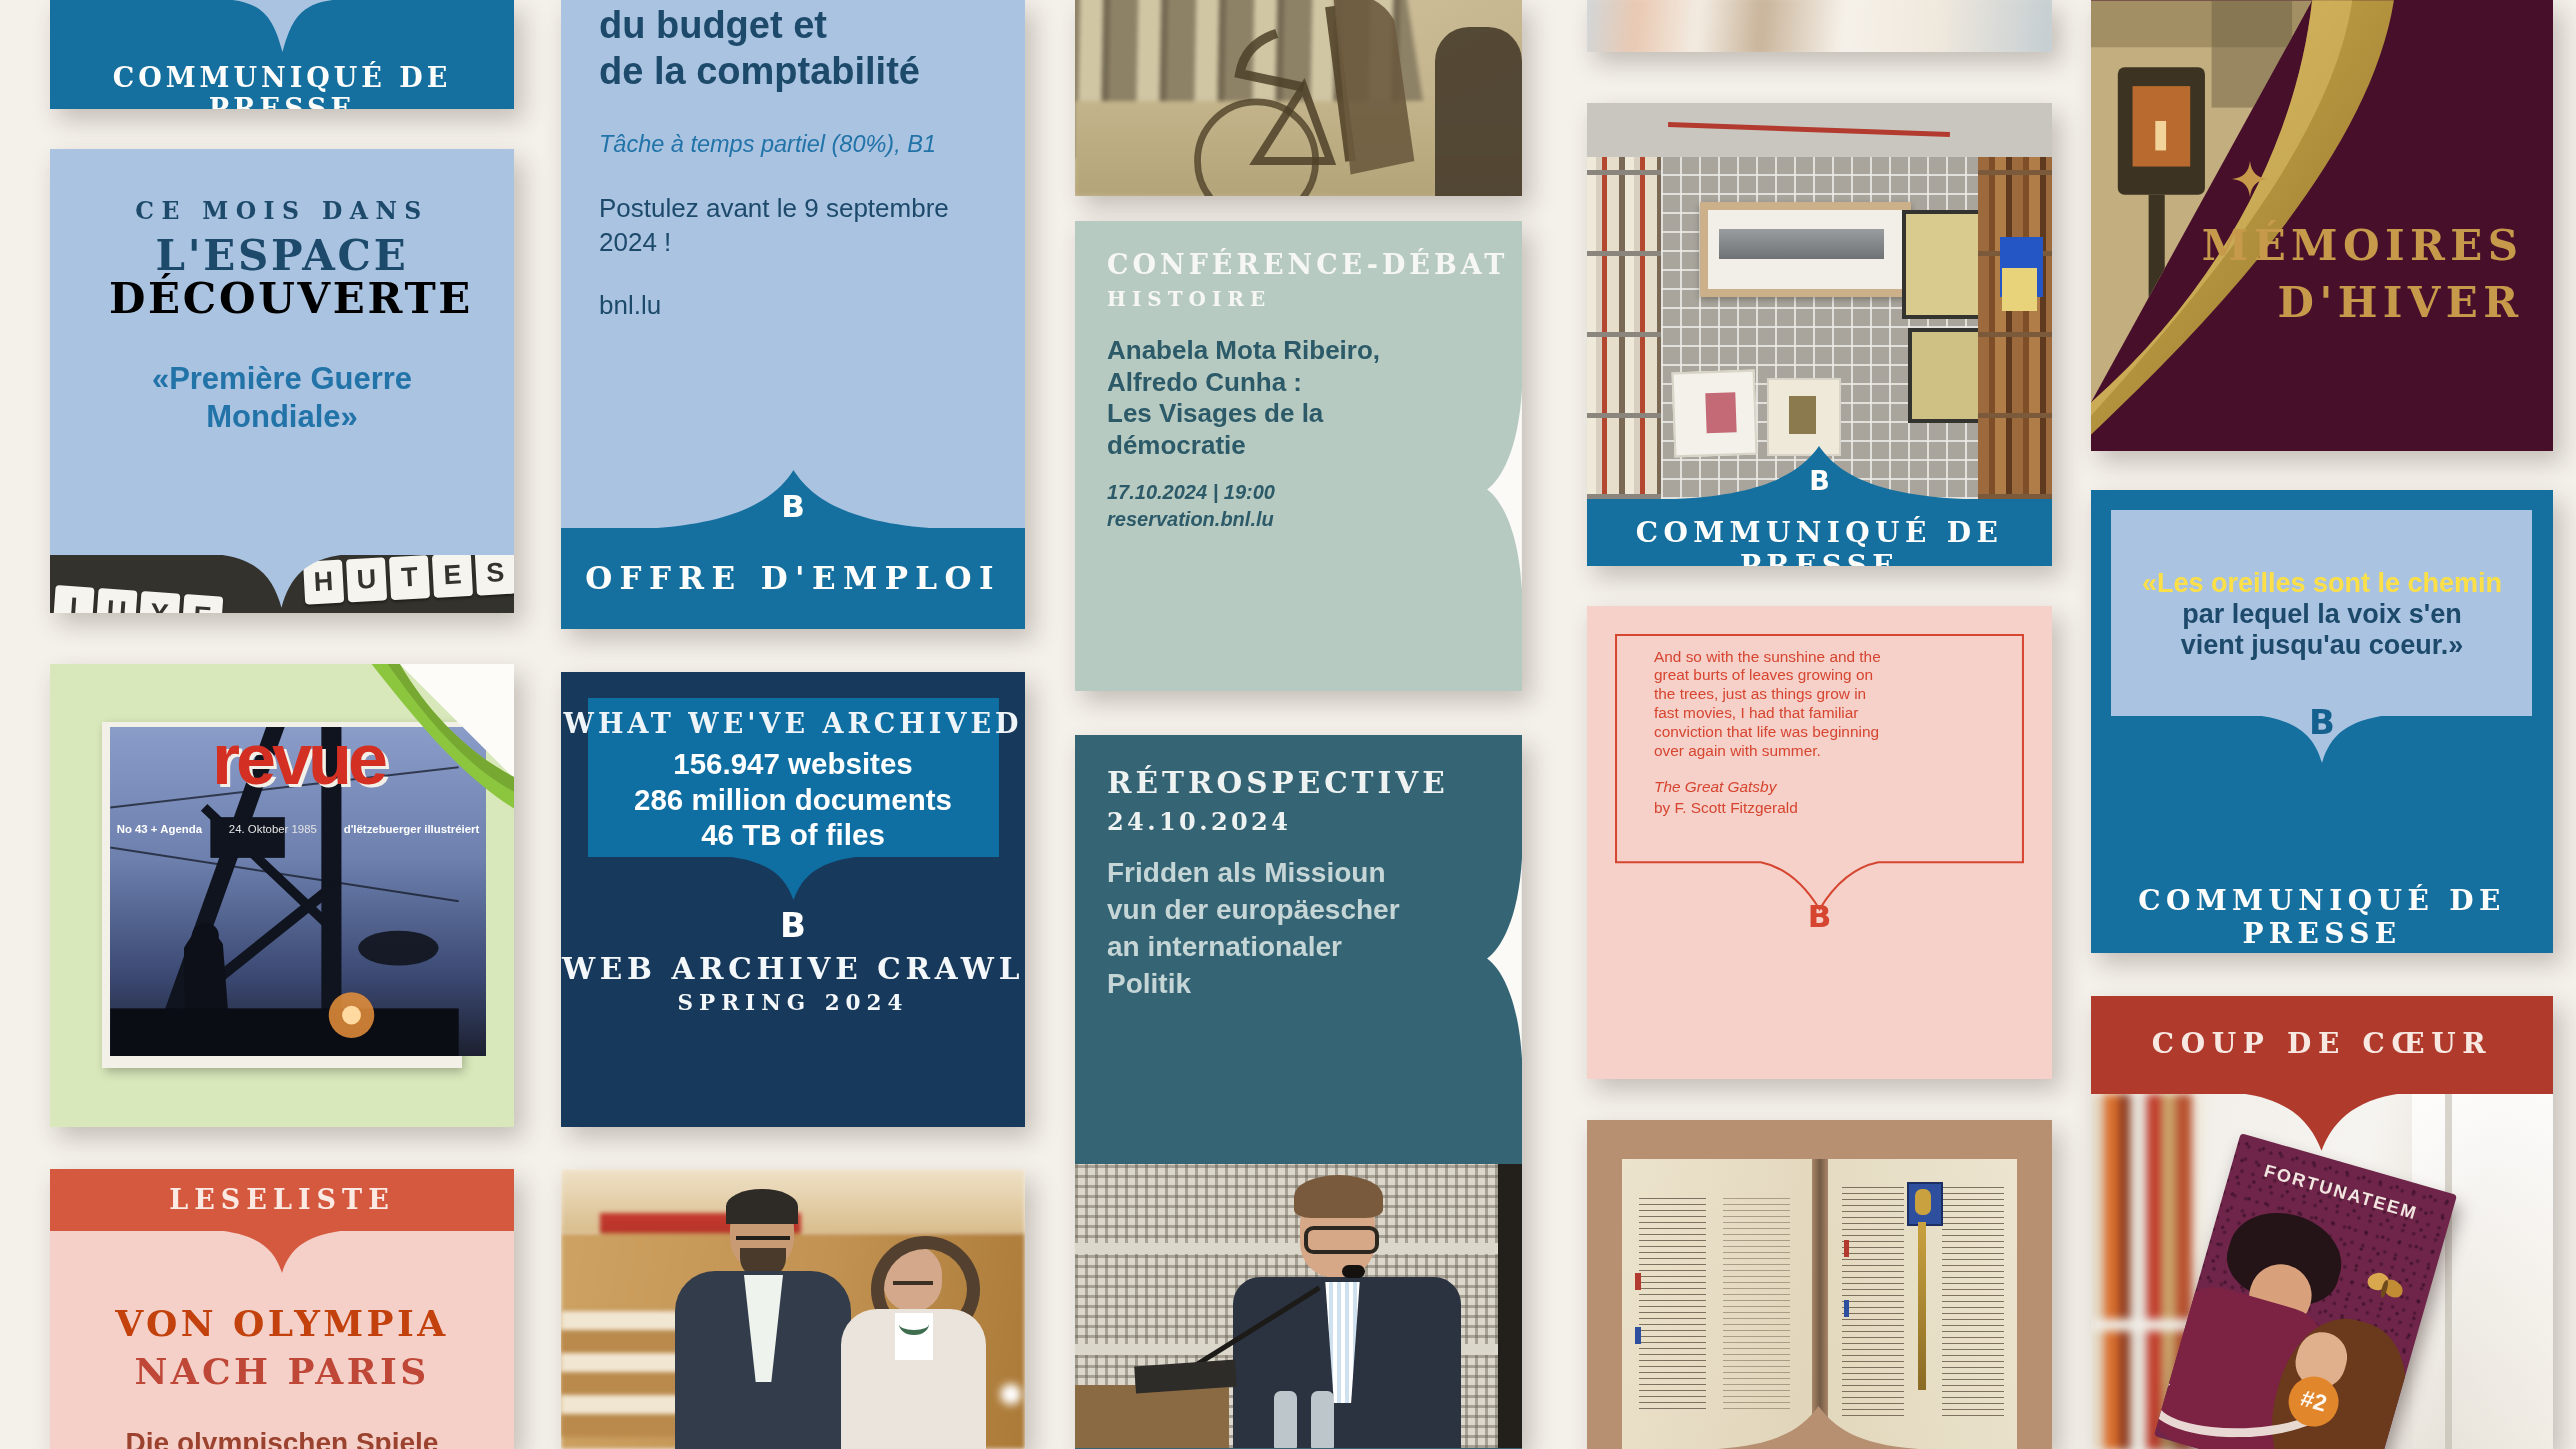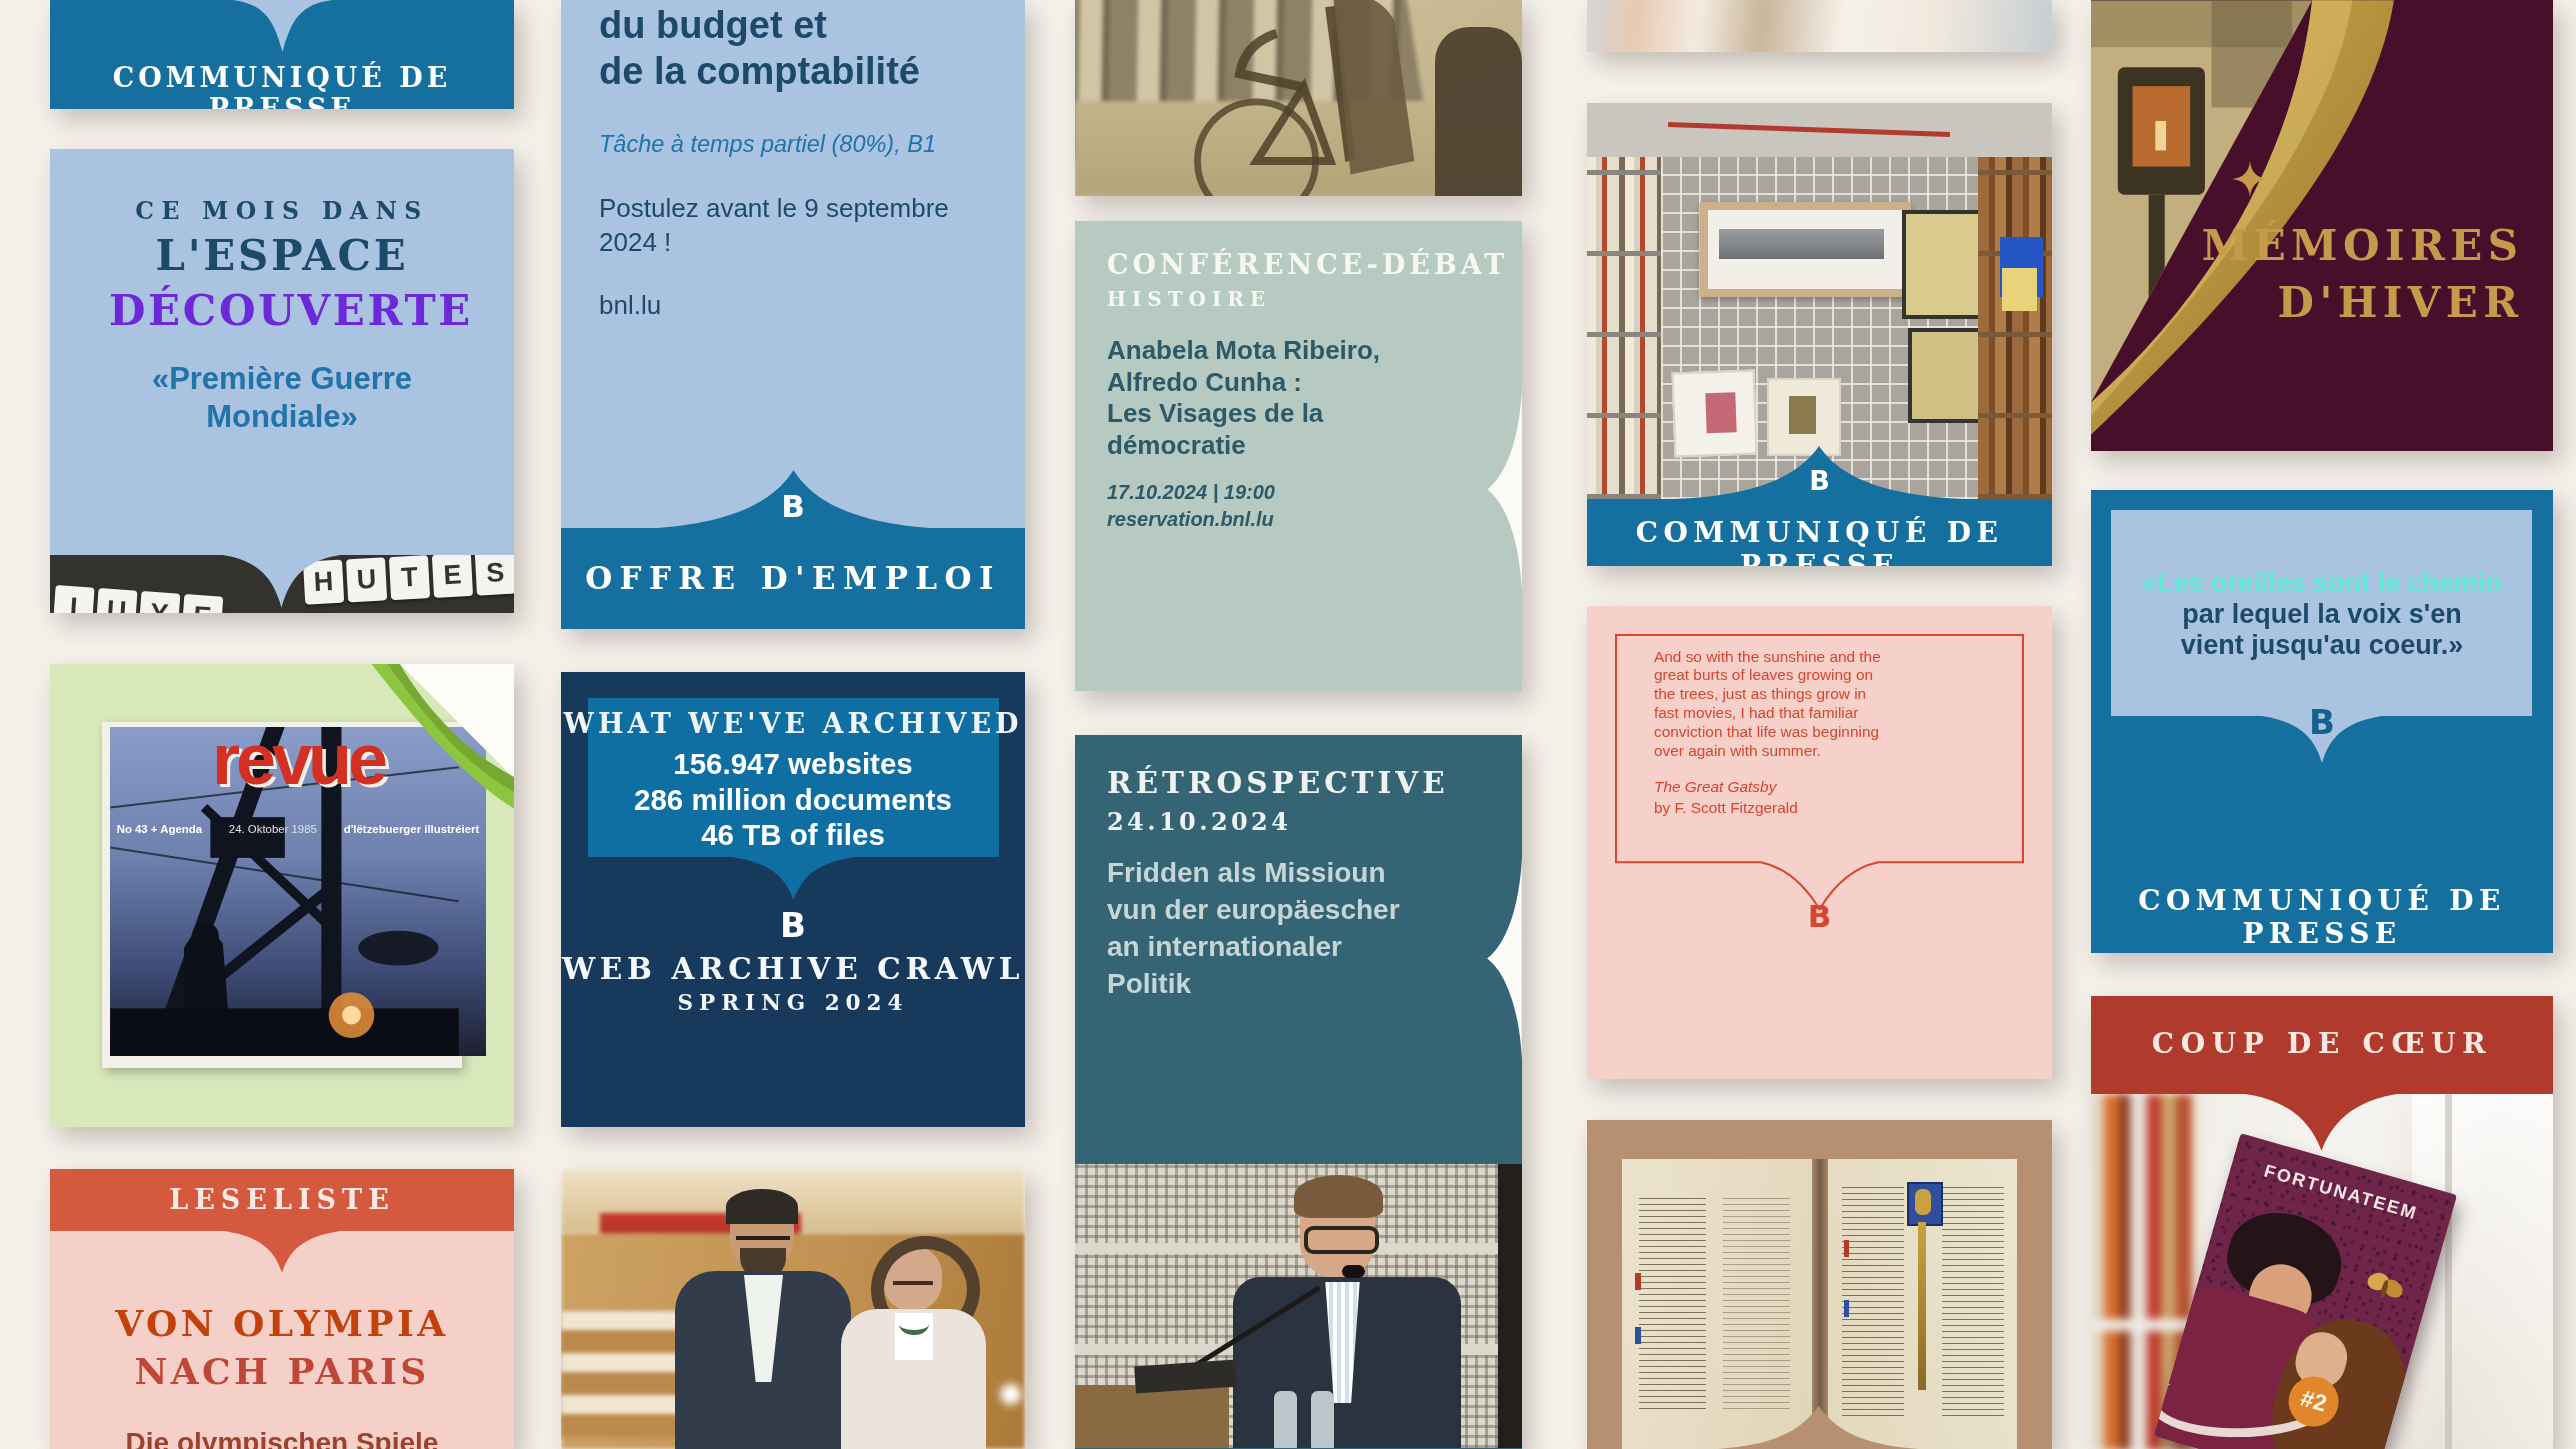--- a/index.html
+++ b/index.html
@@ -22,21 +22,21 @@
 <div class="card" style="left:50px;top:0;width:464px;height:109px;background:#16709f;">
   <svg class="svgabs" style="left:182px;top:0;" width="101" height="52" viewBox="0 0 150 78">
     <path d="M0,0 C48,6 62,30 75,78 C88,30 102,6 150,0 Z" fill="#a9c3e1"></path>
   </svg>
   <div class="abs ctr disp" style="top:62px;font-size:27px;letter-spacing:4px;color:#fdfdfb;">COMMUNIQUÉ DE PRESSE</div>
 </div>
 
 <div class="card" style="left:50px;top:149px;width:464px;height:464px;background:#a9c3e1;">
   <div class="abs ctr disp" style="top:48px;font-size:23.5px;letter-spacing:7.4px;color:#1d4a6b;">CE MOIS DANS</div>
   <div class="abs ctr disp" style="top:82px;font-size:42px;letter-spacing:2.7px;color:#1d4a6b;">L'ESPACE</div>
-  <div class="abs ctr disp" style="top:137px;font-size:42px;letter-spacing:2.7px;color:#6d28d9;padding-left:18px;">DÉCOUVERTE</div>
+  <div class="abs ctr disp" style="top:125px;font-size:42px;letter-spacing:2.7px;color:#000000;padding-left:18px;">DÉCOUVERTE</div>
   <div class="abs ctr" style="top:212px;font-size:31px;font-weight:bold;color:#2273a8;">«Première Guerre</div>
   <div class="abs ctr" style="top:250px;font-size:31px;font-weight:bold;color:#2273a8;">Mondiale»</div>
 
   <div class="abs" style="left:0;top:406px;width:464px;height:58px;background:#34322c;overflow:hidden;">
     <div class="abs" style="right:-5.4px;top:1.3px;transform:rotate(-3deg);white-space:nowrap;">
       <span class="tile">H</span><span class="tile">U</span><span class="tile">T</span><span class="tile">E</span><span class="tile">S</span>
     </div>
     <div class="abs" style="left:4px;top:36px;transform:rotate(4deg);white-space:nowrap;">
       <span class="tile">I</span><span class="tile">U</span><span class="tile">Y</span><span class="tile">E</span>
     </div>
@@ -327,21 +327,21 @@
   </svg>
   <div class="abs disp" style="right:29.5px;top:221px;font-size:42px;letter-spacing:5.4px;color:#c79a4b;">MÉMOIRES</div>
   <div class="abs disp" style="right:29.5px;top:278px;font-size:42px;letter-spacing:5.4px;color:#c79a4b;">D'HIVER</div>
 </div>
 
 <div class="card" style="left:2091px;top:490px;width:462px;height:463px;background:#16709f;">
   <div class="abs" style="left:20px;top:20px;width:421px;height:206px;background:#a9c3e1;"></div>
   <svg class="svgabs" style="left:164px;top:225px;" width="134" height="48" viewBox="0 0 200 72">
     <path d="M0,0 C62,8 88,30 100,72 C112,30 138,8 200,0 Z" fill="#a9c3e1"></path>
   </svg>
-  <div class="abs ctr" style="top:78px;font-size:27px;font-weight:bold;color:#5eead4;">«Les oreilles sont le chemin</div>
+  <div class="abs ctr" style="top:78px;font-size:27px;font-weight:bold;color:#fde047;">«Les oreilles sont le chemin</div>
   <div class="abs ctr" style="top:109px;font-size:27px;font-weight:bold;color:#1d4a6b;">par lequel la voix s'en</div>
   <div class="abs ctr" style="top:140px;font-size:27px;font-weight:bold;color:#1d4a6b;">vient jusqu'au coeur.»</div>
   <div class="abs ctr" style="top:212px;font-family:'DejaVu Sans',sans-serif;font-weight:bold;font-size:34px;color:#14608f;">B</div>
   <div class="abs ctr disp" style="top:394px;font-size:28px;letter-spacing:5.4px;color:#fdfdfb;">COMMUNIQUÉ DE PRESSE</div>
 </div>
 
 <div class="card" style="left:2091px;top:996px;width:462px;height:453px;background:#f2efe9;">
 
   <div class="abs" style="left:0;top:98px;width:462px;height:356px;overflow:hidden;
        background:linear-gradient(100deg,#efece6 0%,#f6f4f0 55%,#e4dfd6 78%,#f2ede5 100%);">

